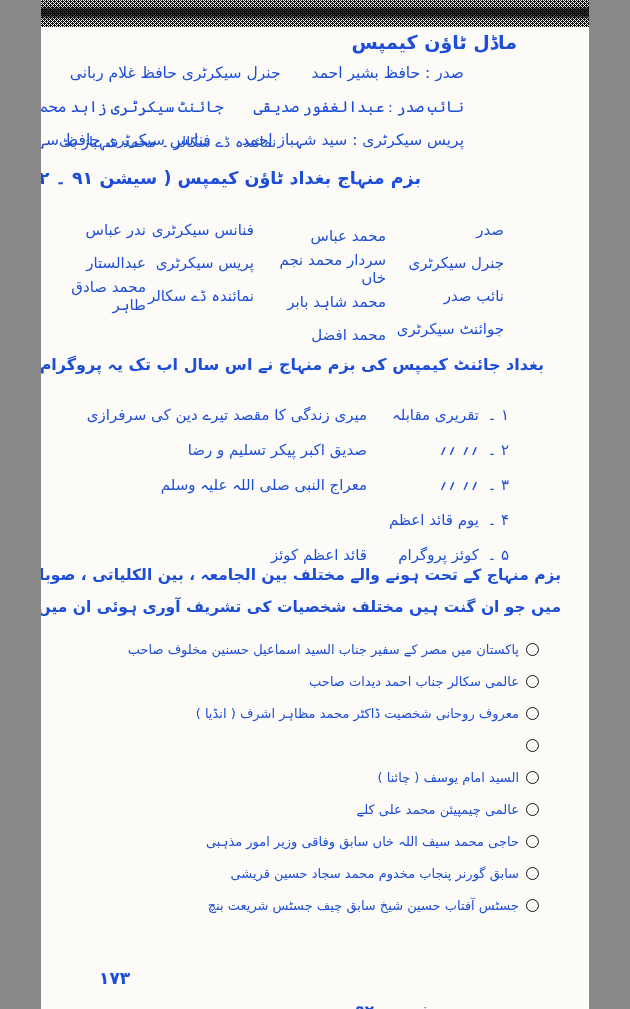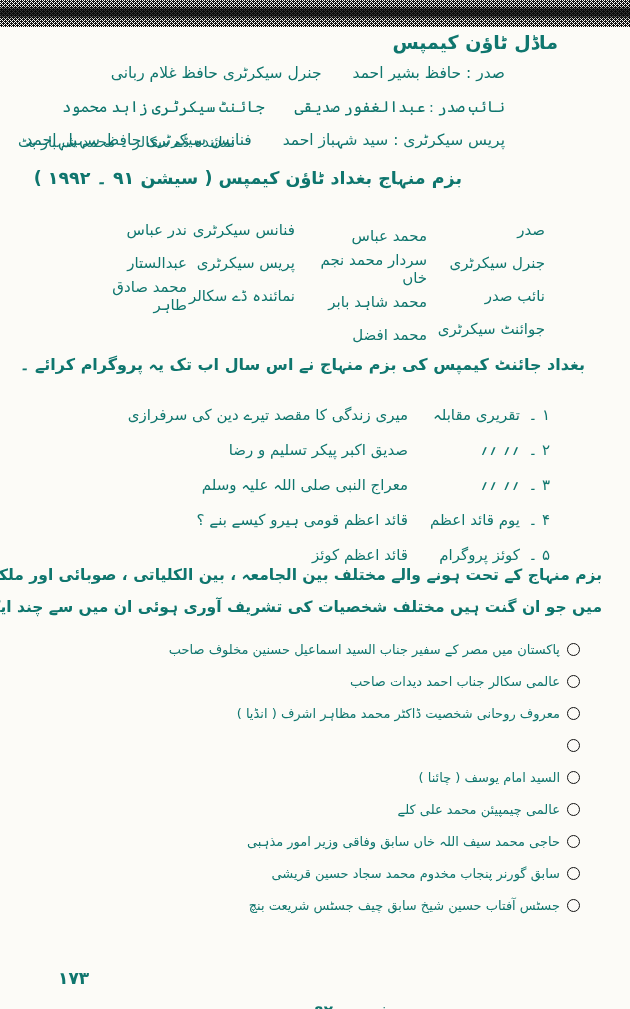--- a/index.html
+++ b/index.html
@@ -2,24 +2,24 @@
 <html lang="ur" dir="rtl"><head>
 <meta charset="utf-8">
 <style>
   html,body{margin:0;padding:0;}
   body{
     background:#888;
     font-family:"DejaVu Sans","Liberation Sans",sans-serif;
   }
   .page{
     position:relative;
-    width:630px;height:1009px;
+    width:548px;height:1009px;
     margin:0 auto;
     background:#fcfbf7;
-    color:#0f766e;
+    color:#1d4ed8;
     overflow:hidden;
     direction:rtl;
   }
   
   .halftone{
     position:absolute;top:0;left:0;width:630px;height:27px;
     background-image:
       linear-gradient(to bottom, rgba(0,0,0,0) 22%, rgba(10,10,10,.82) 34%, rgba(10,10,10,.82) 58%, rgba(0,0,0,0) 72%),
       radial-gradient(circle at 1.5px 1.5px, #101010 1.05px, rgba(0,0,0,0) 1.35px),
       radial-gradient(circle at 1.5px 1.5px, #101010 1.05px, rgba(0,0,0,0) 1.35px);
@@ -139,21 +139,20 @@
       <span class="ptopic">صدیق اکبر پیکر تسلیم و رضا</span>
     </div>
     <div class="pitem">
       <span class="pnum">۳ ۔</span>
       <span class="ptype">؍؍  ؍؍</span>
       <span class="ptopic">معراج النبی صلی اللہ علیہ وسلم</span>
     </div>
     <div class="pitem">
       <span class="pnum">۴ ۔</span>
       <span class="ptype">یوم قائد اعظم</span>
-      <span class="ptopic">قائد اعظم قومی ہیرو کیسے بنے ؟</span>
     </div>
     <div class="pitem">
       <span class="pnum">۵ ۔</span>
       <span class="ptype">کوئز پروگرام</span>
       <span class="ptopic">قائد اعظم کوئز</span>
     </div>
   </div>
 
   <div class="abs rtl-line para1">بزم منہاج کے تحت ہونے والے مختلف بین الجامعہ ، بین الکلیاتی ، صوبائی اور ملکی سطح کے پروگراموں</div>
   <div class="abs rtl-line para2">میں جو ان گنت ہیں مختلف شخصیات کی تشریف آوری ہوئی ان میں سے چند ایک یہ ہیں ۔</div>

